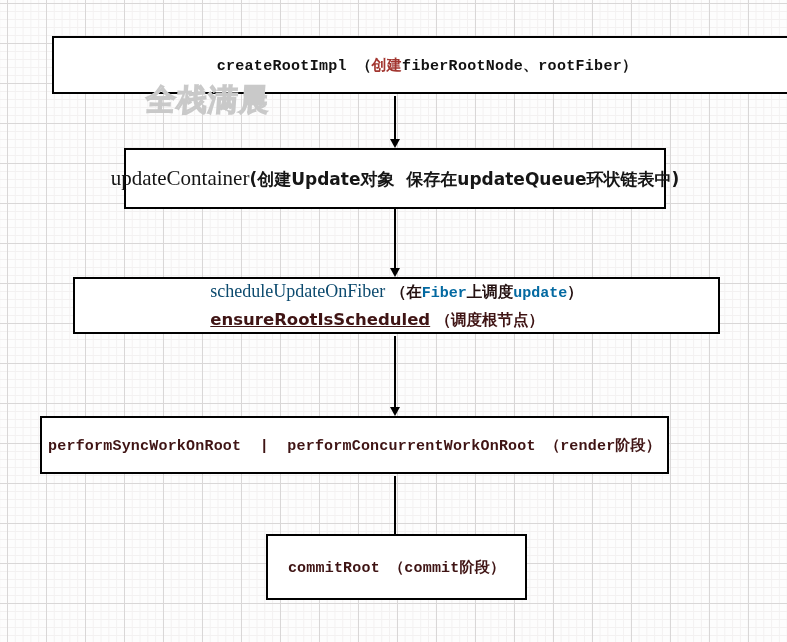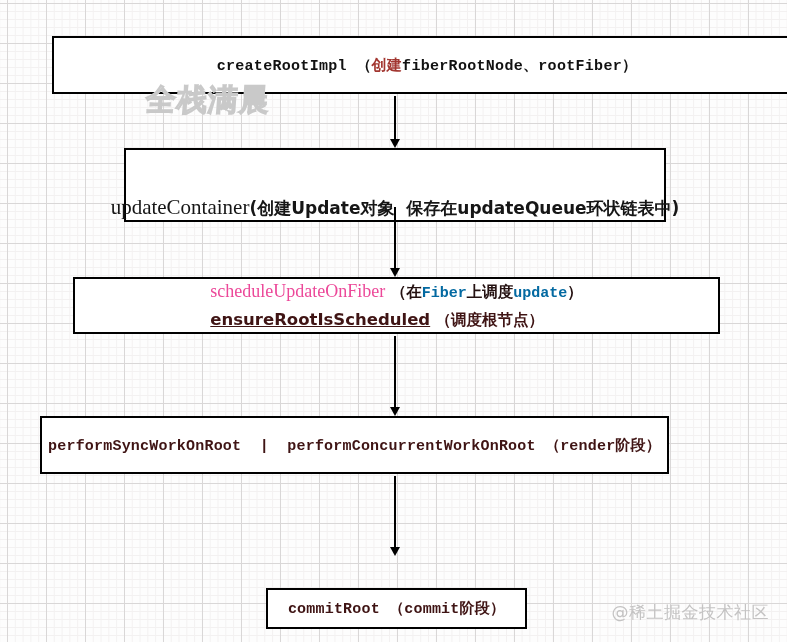--- a/index.html
+++ b/index.html
@@ -32,33 +32,33 @@
   .box{
     position:absolute;
     background:#ffffff;
     border:2px solid var(--border);
     display:flex;
     align-items:center;
     justify-content:center;
   }
   .box span, .box .line{white-space:pre;}
   .box1{left:20px;top:36px;width:750px;height:58px;margin-left:32px;}
-  .box2{left:124px;top:148px;width:542px;height:74px;align-items:flex-end;}
+  .box2{left:124px;top:148px;width:542px;height:61px;}
   .box3{left:73px;top:277px;width:647px;height:57px;}
   .box4{left:40px;top:416px;width:629px;height:58px;}
-  .box5{left:266px;top:588px;width:261px;height:41px;}
+  .box5{left:266px;top:534px;width:261px;height:66px;}
 
   .box1 .line{font-family:"Liberation Mono",monospace;font-weight:700;font-size:15px;color:var(--ink);letter-spacing:.3px;}
   .box1 .hl{color:var(--red);}
 
   .box2 .fn{font-family:"Liberation Serif",serif;font-size:21px;color:#161616;}
   .box2 .desc{font-family:"DejaVu Sans",sans-serif;font-size:17px;font-weight:600;color:#161616;}
 
   .box3 .block{text-align:left;line-height:26px;}
-  .box3 .fn1{font-family:"Liberation Serif",serif;font-size:18px;color:#ec4899;}
+  .box3 .fn1{font-family:"Liberation Serif",serif;font-size:18px;color:#0c4a6e;}
   .box3 .zh{font-family:"DejaVu Sans",sans-serif;font-size:15.5px;font-weight:600;color:#241111;}
   .box3 .code{font-family:"Liberation Mono",monospace;font-weight:700;font-size:15px;color:#0369a1;margin-top:32px;}
   .box3 .line2 .fn2{font-family:"DejaVu Sans",sans-serif;font-size:16.5px;font-weight:600;color:var(--maroon);text-decoration:underline;}
   .box3 .line2 .zh2{font-family:"DejaVu Sans",sans-serif;font-size:15.5px;font-weight:600;color:var(--maroon);}
 
   .box4 .line, .box5 .line{
     font-family:"Liberation Mono",monospace;font-weight:700;
     font-size:15px;color:var(--maroon);letter-spacing:.2px;
   }
 
@@ -133,15 +133,14 @@
   <div class="box box4">
     <div class="line">performSyncWorkOnRoot  |  performConcurrentWorkOnRoot （render阶段）</div>
   </div>
 
   <div class="arrow a4"></div>
 
   <div class="box box5">
     <div class="line">commitRoot （commit阶段）</div>
   </div>
 
-  <div class="wm-bottom">@稀土掘金技术社区</div>
 
 </div>
 
 </body></html>

